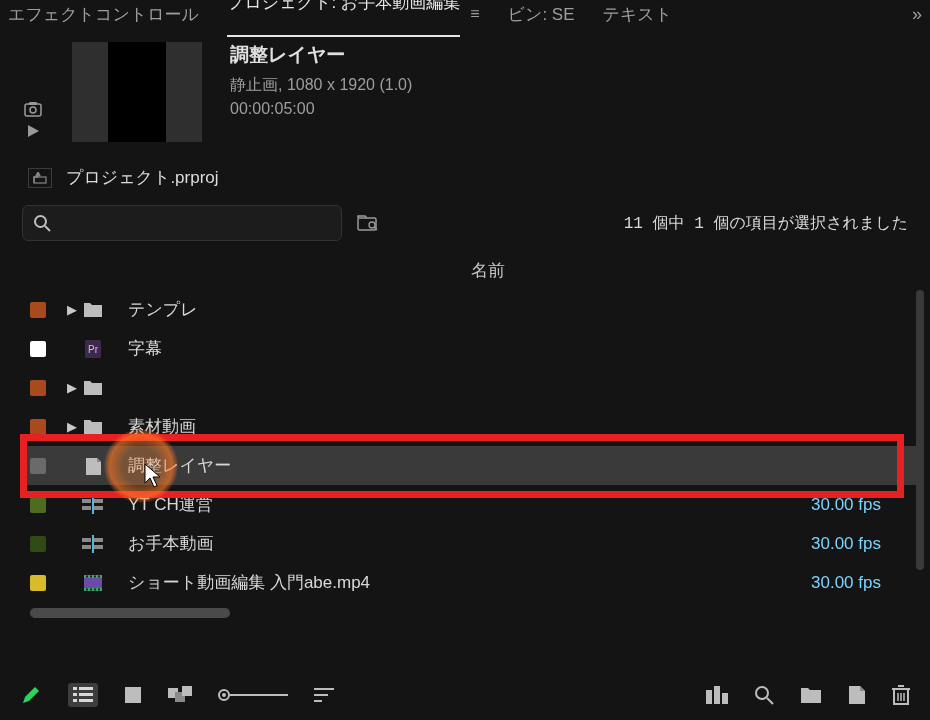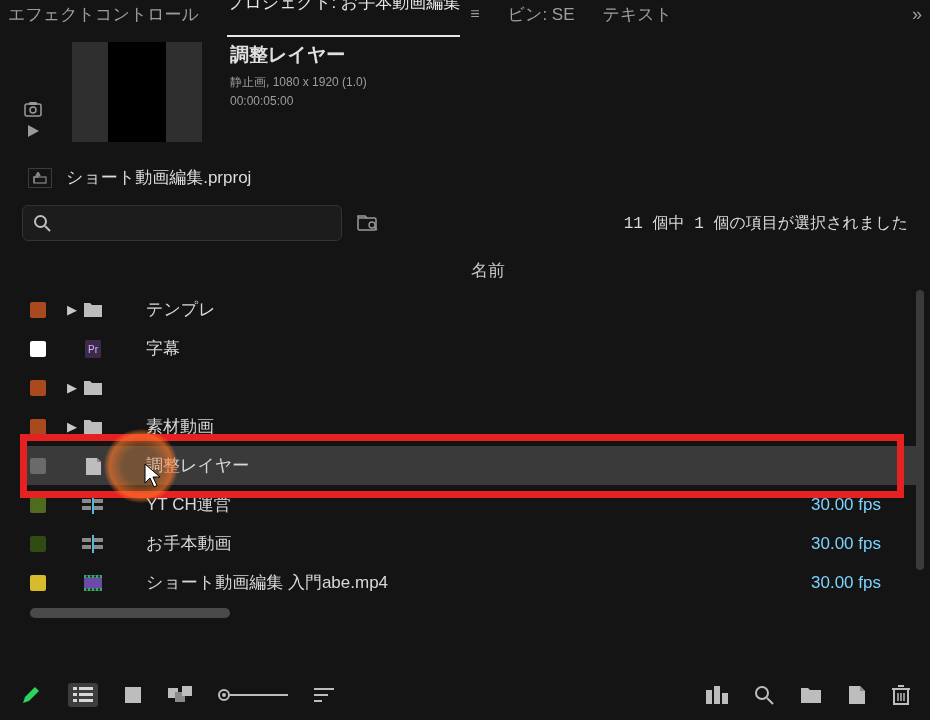--- a/index.html
+++ b/index.html
@@ -26,21 +26,21 @@
 
   
   .preview-row{display:flex;gap:28px;padding:14px 20px 8px 22px;}
   .preview-col{display:flex;flex-direction:column;align-items:center;gap:6px;}
   .preview-thumb{width:130px;height:100px;background:#2f2f2f;position:relative;display:flex;align-items:center;justify-content:center;}
   .preview-thumb .inner{width:58px;height:100%;background:#000;}
   .snap-btn{width:22px;height:22px;color:#9a9a9a;display:flex;align-items:center;justify-content:center;}
   .play-btn{width:22px;height:22px;color:#9a9a9a;display:flex;align-items:center;justify-content:center;}
   .preview-side{display:flex;flex-direction:column;gap:0;justify-content:flex-end;height:100px;}
   .meta-title{font-size:19px;font-weight:600;color:#e0e0e0;margin-bottom:4px;}
-  .meta-line{font-size:12px;color:var(--text-dim);line-height:1.4;}
+  .meta-line{font-size:16px;color:var(--text-dim);line-height:1.4;}
 
   
   .proj-row{display:flex;align-items:center;gap:14px;padding:16px 20px 8px 28px;}
   .up-btn{width:24px;height:20px;border:1px solid #3b3b3b;display:flex;align-items:center;justify-content:center;color:#888;font-size:12px;}
   .proj-name{font-size:17px;color:#dcdcdc;}
 
   
   .search-row{display:flex;align-items:center;gap:14px;padding:8px 22px 10px 22px;}
   .search-box{flex:0 0 320px;height:36px;background:#1c1c1c;border:1px solid #333;border-radius:6px;display:flex;align-items:center;padding:0 10px;gap:8px;}
   .search-box svg{flex:none;}
@@ -54,21 +54,21 @@
   .col-fps{width:150px;text-align:right;}
 
   
   .list-wrap{position:relative;margin:0 12px 0 20px;}
   .list{position:relative;}
   .row{display:flex;align-items:center;height:39px;padding-right:12px;font-size:17px;color:#d8d8d8;}
   .row.selected{background:var(--row-selected);}
   .swatch{width:16px;height:16px;margin:0 18px 0 10px;border-radius:2px;}
   .expand{width:16px;text-align:center;color:#c8c8c8;font-size:13px;visibility:hidden;}
   .expand.show{visibility:visible;}
-  .icon-slot{width:26px;display:flex;align-items:center;justify-content:center;margin-right:20px;}
+  .icon-slot{width:26px;display:flex;align-items:center;justify-content:center;margin-right:2px;}
   .row-label{flex:1;white-space:nowrap;margin-left:20px;}
   .row-fps{width:120px;text-align:center;color:#7dd3fc;}
 
   
   .vscroll{position:absolute;right:-6px;top:0;width:8px;height:280px;background:#3a3a3a;border-radius:4px;}
 
   
   .hscroll{margin:6px 20px 0 30px;height:10px;background:transparent;position:relative;}
   .hscroll .thumb{position:absolute;left:0;top:0;height:10px;width:200px;background:#4a4a4a;border-radius:5px;}
 
@@ -124,21 +124,21 @@
   </div>
 </div>
 
 <div class="proj-row">
   <div class="up-btn">
     <svg width="14" height="12" viewBox="0 0 14 12">
         <path d="M1 11 L1 5 L5 5 L5 2 L2.8 4 L5 0 L7.2 4 L5 2" fill="none" stroke="#888" stroke-width="1.3"></path>
         <rect x="1" y="5" width="12" height="6" fill="none" stroke="#888" stroke-width="1.2"></rect>
       </svg>
   </div>
-  <div class="proj-name">ショート動画編集.prproj</div>
+  <div class="proj-name">プロジェクト.prproj</div>
 </div>
 
 <div class="search-row">
   <div class="search-box">
     <svg width="18" height="18" viewBox="0 0 18 18">
         <circle cx="7.5" cy="7.5" r="5.5" fill="none" stroke="#bfbfbf" stroke-width="2"></circle>
         <line x1="12" y1="12" x2="17" y2="17" stroke="#bfbfbf" stroke-width="2"></line>
       </svg>
     <input class="search-input" placeholder="" style="">
   </div>

